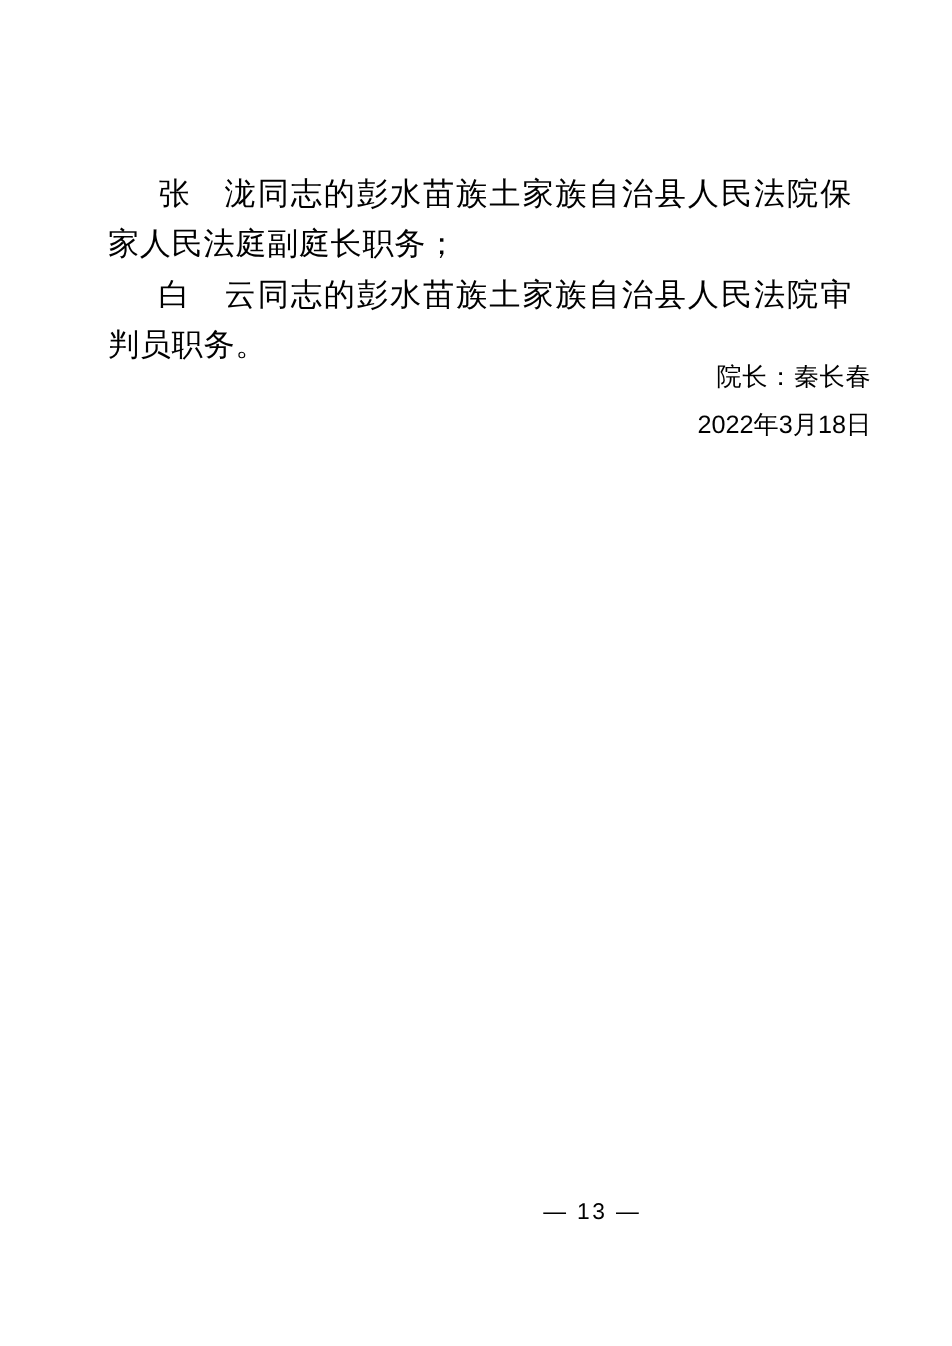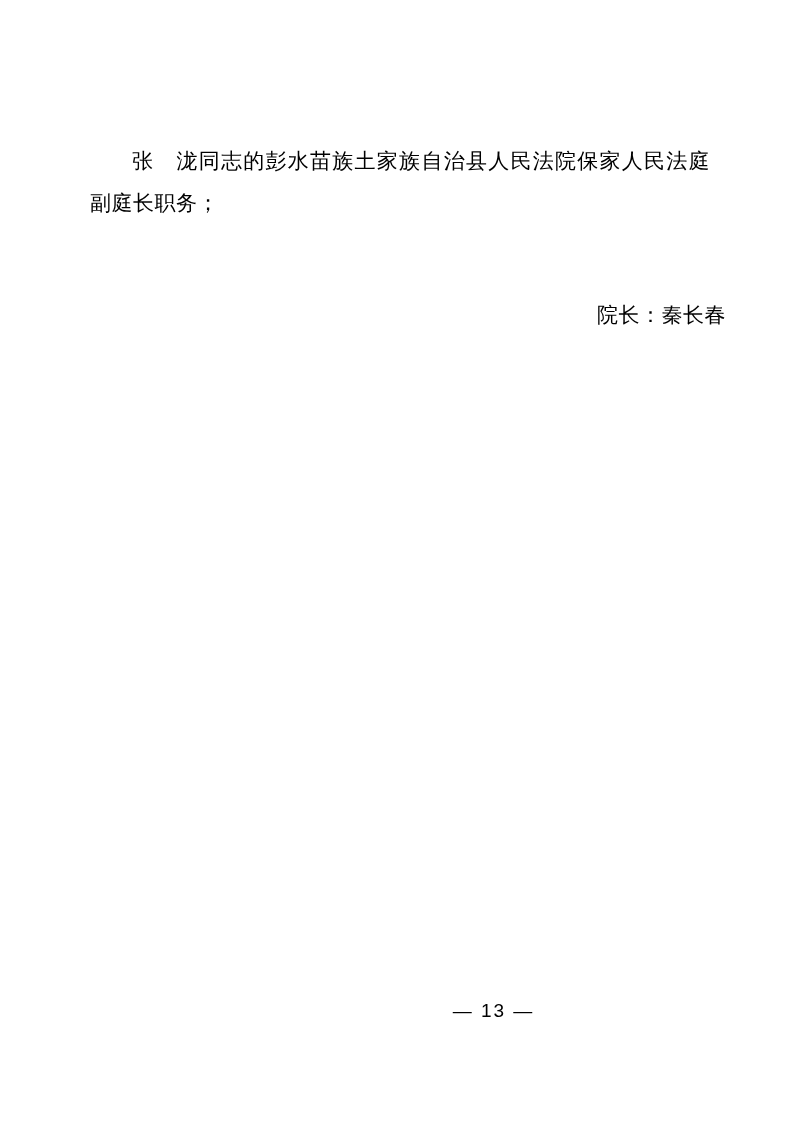--- a/index.html
+++ b/index.html
@@ -20,21 +20,21 @@
     height: 1122px;
     box-sizing: border-box;
   }
   .body-block {
     position: absolute;
     left: 90px;
     top: 140px;
     width: 620px;
   }
   .para {
-    font-size: 21px;
+    font-size: 26px;
     line-height: 42px;
     letter-spacing: 0.5px;
     text-indent: 42px;
     margin: 0;
     text-align: justify;
     white-space: pre-wrap;
   }
   .sig-block {
     position: absolute;
     left: 106px;
@@ -63,21 +63,23 @@
     letter-spacing: 2px;
   }
 </style>
 </head>
 <body>
 
 <div class="page">
 
   <div class="body-block">
     <p class="para">张　泷同志的彭水苗族土家族自治县人民法院保家人民法庭副庭长职务；</p>
+    <p class="para">白　云同志的彭水苗族土家族自治县人民法院审判员职务。</p>
   </div>
 
   <div class="sig-block">
     <div class="sig-line">院长：秦长春</div>
+    <div class="sig-line date">2022年3月18日</div>
   </div>
 
   <div class="page-number">— 13 —</div>
 
 </div>
 
 </body></html>

